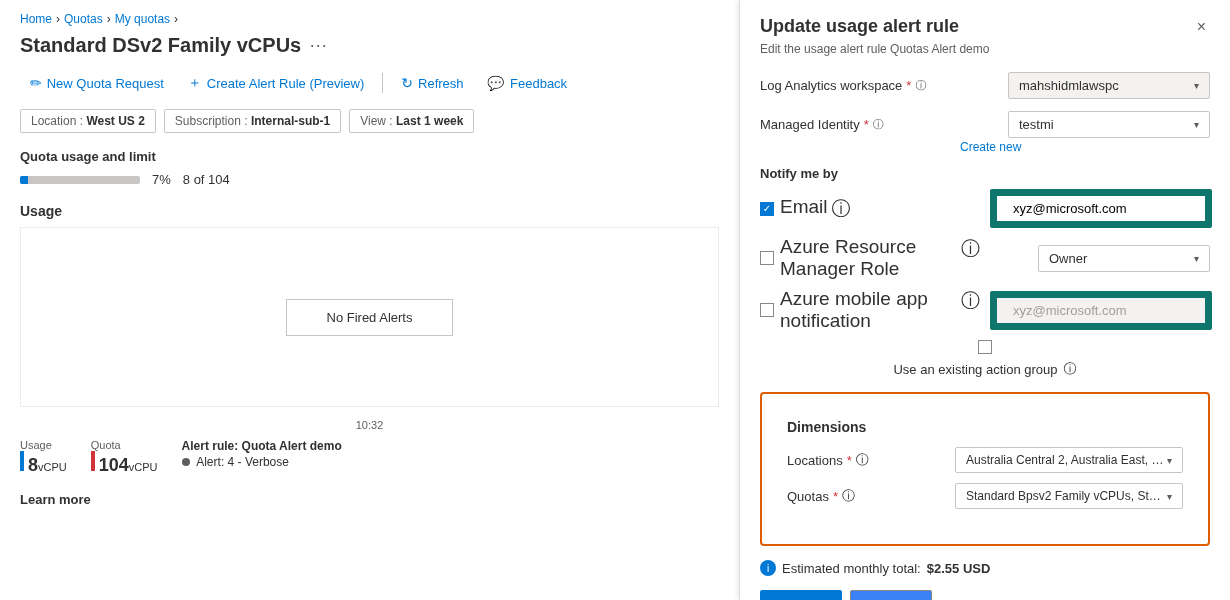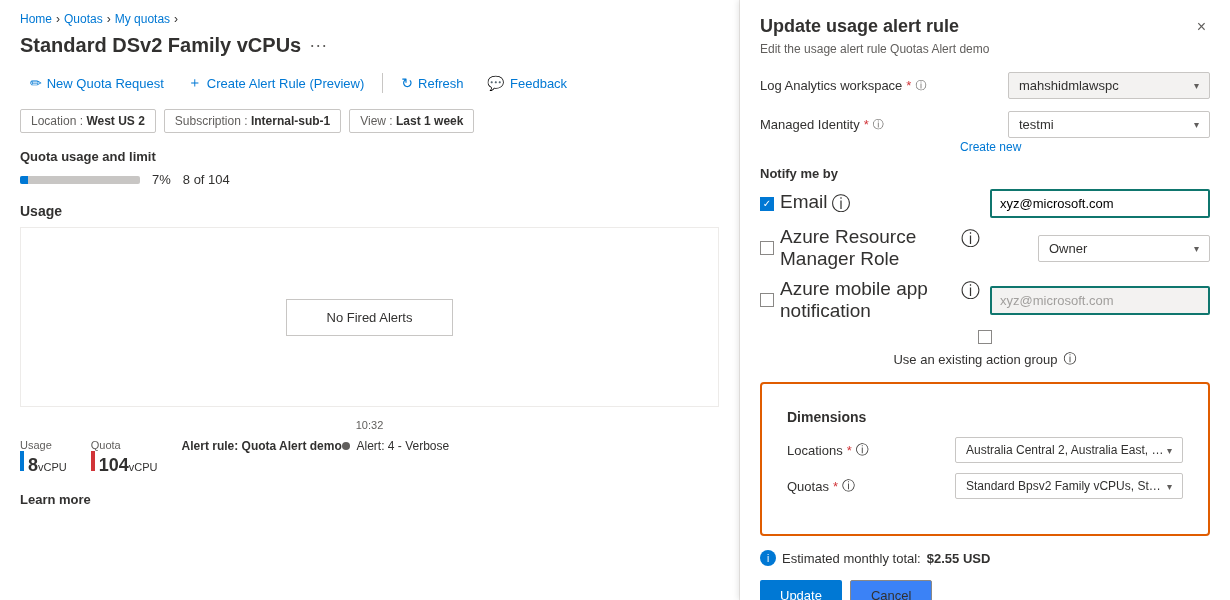--- a/index.html
+++ b/index.html
@@ -45,21 +45,21 @@
     .chart-time { text-align: center; font-size: 11px; color: #605e5c; margin-top: 4px; }
 
     
     .legend-area { display: flex; align-items: flex-start; gap: 24px; margin-bottom: 12px; }
     .legend-item { display: flex; flex-direction: column; }
     .legend-label { font-size: 11px; color: #605e5c; }
     .legend-value { font-size: 18px; font-weight: 700; }
     .legend-value .unit { font-size: 11px; font-weight: 400; }
     .legend-bar-usage { width: 4px; height: 20px; background: #0078d4; display: inline-block; margin-right: 4px; vertical-align: middle; }
     .legend-bar-quota { width: 4px; height: 20px; background: #d13438; display: inline-block; margin-right: 4px; vertical-align: middle; }
-    .alert-info { display: flex; flex-direction: row; font-size: 12px; }
+    .alert-info { display: flex; flex-direction: column; font-size: 12px; }
     .alert-info .alert-rule { font-weight: 600; margin-bottom: 2px; }
     .alert-dot { display: inline-block; width: 8px; height: 8px; border-radius: 50%; background: #605e5c; margin-right: 4px; }
 
     
     .learn-more { font-size: 13px; font-weight: 600; color: #323130; }
 
     
     .right-panel { width: 490px; background: #fff; padding: 16px 20px; overflow-y: auto; position: relative; flex-shrink: 0; box-shadow: -2px 0 6px rgba(0,0,0,0.1); }
 
     .right-panel-header { display: flex; justify-content: space-between; align-items: flex-start; margin-bottom: 4px; }
@@ -78,21 +78,21 @@
     .create-new-link { color: #0078d4; font-size: 12px; cursor: pointer; text-decoration: none; margin-top: 2px; display: inline-block; }
 
     .notify-header { font-size: 13px; font-weight: 600; margin-bottom: 8px; margin-top: 4px; }
 
     .notify-row { display: flex; align-items: center; margin-bottom: 8px; gap: 10px; }
     .notify-row .checkbox-area { display: flex; align-items: center; gap: 6px; width: 220px; flex-shrink: 0; }
     .notify-row .checkbox-area label { font-size: 19px; display: flex; align-items: flex-start; gap: 4px; }
     .checkbox-checked { width: 14px; height: 14px; background: #0078d4; border: 1px solid #0078d4; display: inline-flex; align-items: center; justify-content: center; flex-shrink: 0; }
     .checkbox-unchecked { width: 14px; height: 14px; background: #fff; border: 1px solid #8a8886; display: inline-flex; align-items: center; justify-content: center; flex-shrink: 0; }
     .checkbox-checked::after { content: '✓'; color: #fff; font-size: 10px; }
-    .text-input { flex: 1; border: 2px solid #0f766e; padding: 5px 8px; border-radius: 2px; font-size: 13px; outline: none; }
+    .text-input { flex: 1; border: 7px solid #0f766e; padding: 5px 16px; border-radius: 2px; font-size: 13px; outline: none; }
     .text-input-disabled { background: #f3f2f1; color: #a19f9d; }
 
     .action-group-row { display: flex; align-items: center; gap: 6px; margin-bottom: 14px; margin-top: 4px; flex-direction: column; }
     .action-group-row label { font-size: 13px; display: flex; align-items: center; gap: 6px; }
 
     
     .dimensions-box { border: 2px solid #e05c00; border-radius: 4px; padding: 25px; margin-bottom: 14px; }
     .dimensions-title { font-size: 14px; font-weight: 700; margin-bottom: 12px; }
     .dim-row { display: flex; align-items: center; margin-bottom: 10px; }
     .dim-label { width: 120px; font-size: 13px; display: flex; align-items: center; gap: 4px; flex-shrink: 0; }

